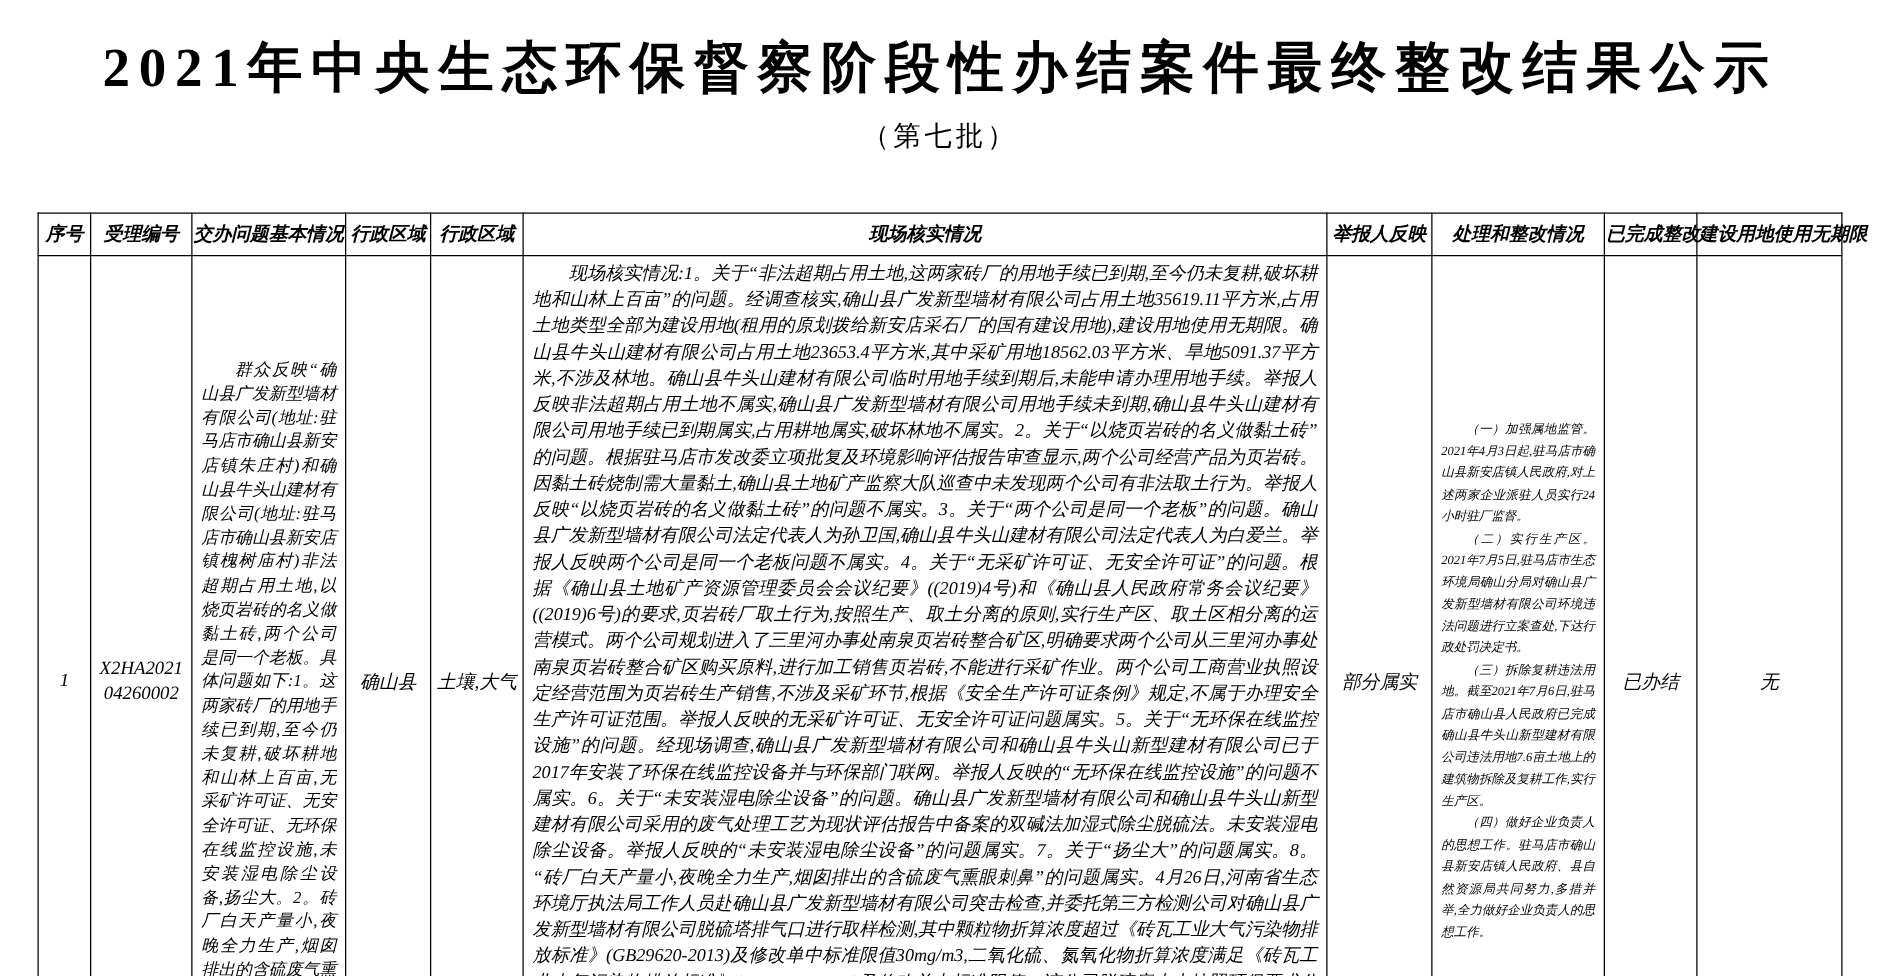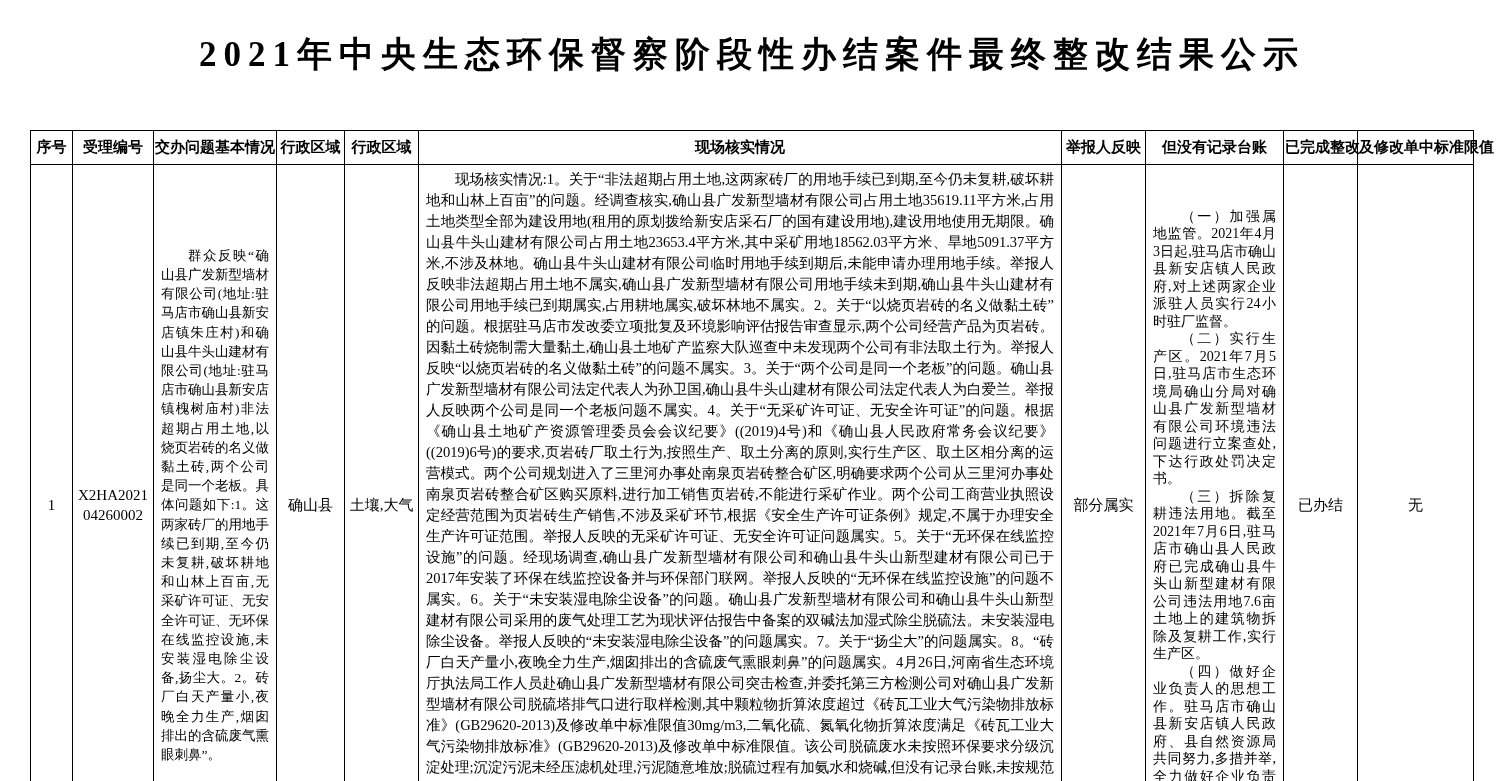--- a/index.html
+++ b/index.html
@@ -7,21 +7,21 @@
     width:1504px; height:781px;
     background:#ffffff; color:#000;
     font-family:"Liberation Serif","DejaVu Serif",serif;
     overflow:hidden;
   }
   .page{ width:1504px; height:781px; position:relative; }
 
   .title{
     margin:26px 0 0 0;
     text-align:center;
-    font-size:35px;
+    font-size:44px;
     font-weight:bold;
     letter-spacing:7px;
     line-height:58px;
     white-space:nowrap;
   }
   .subtitle{
     margin-top:10px;
     text-align:center;
     font-size:22px;
     letter-spacing:3px;
@@ -36,52 +36,54 @@
     border:1px solid #000;
     border-bottom:3px solid #000;
   }
   .report th, .report td{
     border:1px solid #000;
     font-size:15px;
     text-align:center;
     vertical-align:middle;
     padding:2px;
     box-sizing:border-box;
+    font-style:italic;
   }
   .report thead th{
     font-weight:bold;
     height:34px;
     white-space:nowrap;
     padding:2px 1px;
   }
   .report tbody tr{ height:533px; }
 
   td.text-cell{ text-align:justify; padding:4px 7px; }
   td.text-cell p{
     margin:0;
     text-indent:2em;
     text-align:justify;
   }
   td.problem-cell p{ font-size:13.5px; line-height:19.2px; }
   td.verification-cell p{ font-size:14.5px; line-height:21px; }
-  td.handling-cell p{ font-size:14px; line-height:17.5px; }
+  td.handling-cell p{ font-size:10px; line-height:17.5px; }
 
   td.case-number-cell{
     word-break:break-all;
     line-height:20px;
     padding:0 5px;
     font-size:15px;
   }
 </style>
 </head>
 <body>
 
 <div class="page">
 
   <h1 class="title">2021年中央生态环保督察阶段性办结案件最终整改结果公示</h1>
+  <div class="subtitle">（第七批）</div>
 
   <table class="report">
     <colgroup>
       <col style="width:42px">
         <col style="width:81px">
         <col style="width:123px">
       <col style="width:68px">
         <col style="width:74px">
         <col style="width:643px">
       <col style="width:84px">
@@ -91,23 +93,23 @@
     </colgroup>
     <thead>
       <tr>
         <th>序号</th>
         <th>受理编号</th>
         <th>交办问题基本情况</th>
         <th>行政区域</th>
         <th>行政区域</th>
         <th>现场核实情况</th>
         <th>举报人反映</th>
-        <th>但没有记录台账</th>
+        <th>处理和整改情况</th>
         <th>已完成整改</th>
-        <th>及修改单中标准限值</th>
+        <th>建设用地使用无期限</th>
       </tr>
     </thead>
     <tbody>
       <tr>
         <td>1</td>
         <td class="case-number-cell">X2HA202104260002</td>
         <td class="text-cell problem-cell">
           <p>群众反映“确山县广发新型墙材有限公司(地址:驻马店市确山县新安店镇朱庄村)和确山县牛头山建材有限公司(地址:驻马店市确山县新安店镇槐树庙村)非法超期占用土地,以烧页岩砖的名义做黏土砖,两个公司是同一个老板。具体问题如下:1。这两家砖厂的用地手续已到期,至今仍未复耕,破坏耕地和山林上百亩,无采矿许可证、无安全许可证、无环保在线监控设施,未安装湿电除尘设备,扬尘大。2。砖厂白天产量小,夜晚全力生产,烟囱排出的含硫废气熏眼刺鼻”。</p>
         </td>
         <td>确山县</td>

